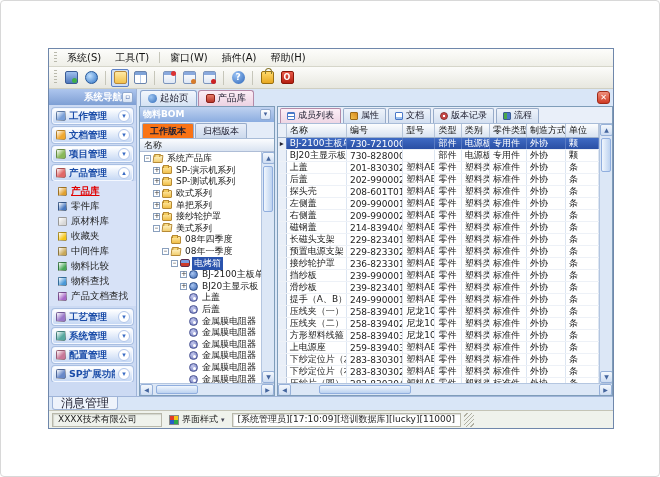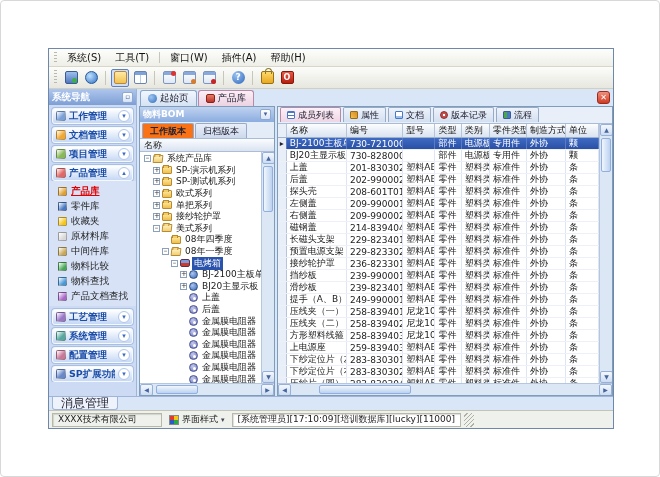--- a/index.html
+++ b/index.html
@@ -38,21 +38,21 @@
   .help-icon { background:radial-gradient(circle at 35% 30%, #9cc4f5, #2a64b8); border-radius:50%; color:#fff; font-size:9px; font-weight:bold; text-align:center; line-height:13px; }
   .lock-icon { background:linear-gradient(#ffd96a,#e8a821); border:1px solid #9a7010; border-radius:2px; }
   .lock-icon:before { content:""; position:absolute; left:3px; top:-4px; width:5px; height:5px; border:1.5px solid #8a7a30; border-bottom:none; border-radius:4px 4px 0 0; }
   .power-icon { background:linear-gradient(#e85a4a,#b51f10); border:1px solid #8a1608; border-radius:2px; color:#fff; font-size:8px; font-weight:bold; text-align:center; line-height:12px; }
 
   
   .main { flex:1; display:flex; overflow:hidden; }
 
   
   .sidebar { width:88px; flex:none; background:#ccdaf3; border-right:1px solid #9fb4d8; display:flex; flex-direction:column; overflow:hidden; }
-  .sidebar-title { height:16px; flex:none; background:linear-gradient(#aec6ee,#7e9fd4); color:#fff; font-weight:bold; font-size:9.5px; display:flex; align-items:center; justify-content:space-between; padding:0 3px; }
+  .sidebar-title { height:16px; flex:none; background:linear-gradient(#aec6ee,#7e9fd4); color:#fff; font-weight:bold; font-size:9.5px; display:flex; align-items:center; justify-content:flex-end; padding:0 3px; }
   .sb-close { width:11px; height:11px; background:linear-gradient(#fff,#d6e2f4); border:1px solid #8fa8cf; border-radius:2px; font-size:7px; line-height:9px; text-align:center; color:#4a6aa8; }
   .acc-header { height:16px; margin:3px 3px 0 3px; flex:none; background:linear-gradient(#ffffff,#c6d8f4); border:1px solid #f4f8ff; border-radius:3px; color:#1a4ca8; font-weight:bold; font-size:9.5px; display:flex; align-items:center; padding:0 2px 0 3px; gap:3px; box-shadow:0 0 0 1px #a9bfe2; }
   .acc-header .lbl { flex:1; white-space:nowrap; overflow:hidden; }
   .chev { width:12px; height:12px; flex:none; background:#fff; border:1px solid #b2c6ea; border-radius:50%; color:#3b6cc4; font-size:7px; line-height:10px; text-align:center; }
   .sec-icon { width:10px; height:10px; flex:none; border-radius:2px; border:1px solid rgba(0,0,0,.25); }
   .acc-body { background:#d7e2f7; padding:3px 0 2px 0; flex:none; }
   .acc-item { height:15px; display:flex; align-items:center; gap:4px; padding-left:9px; font-size:9.5px; color:#222; white-space:nowrap; overflow:hidden; }
   .item-icon { width:9px; height:9px; flex:none; border-radius:1px; border:1px solid rgba(0,0,0,.3); }
   .acc-item.selected .item-lbl { color:#e00000; text-decoration:underline; font-weight:bold; }
   .sidebar-fill { flex:1; }
@@ -98,21 +98,21 @@
   .vscroll { width:13px; flex:none; background:#dce7f6; border-left:1px solid #b4c6e0; display:flex; flex-direction:column; }
   .hscroll { height:12px; flex:none; background:#dce7f6; border-top:1px solid #b4c6e0; display:flex; }
   .sbtn { width:13px; height:12px; flex:none; background:linear-gradient(#f4f8fd,#cddcf2); border:1px solid #96b0d8; border-radius:2px; color:#44659e; font-size:6px; text-align:center; line-height:10px; }
   .vtrack { flex:1; position:relative; }
   .htrack { flex:1; position:relative; }
   .vthumb { position:absolute; left:1px; right:1px; background:linear-gradient(90deg,#f0f6fd,#bcd2f0); border:1px solid #90aede; border-radius:2px; }
   .hthumb { position:absolute; top:1px; bottom:1px; background:linear-gradient(#f0f6fd,#bcd2f0); border:1px solid #90aede; border-radius:2px; }
 
   
   .detail-panel { flex:1; min-width:0; margin-left:2px; background:#fff; border:1px solid #7f9db9; display:flex; flex-direction:column; overflow:hidden; }
-  .detail-tabs { height:17px; flex:none; background:#e9eff9; display:flex; align-items:flex-start; padding-left:2px; gap:2px; border-bottom:1px solid #a8bcd8; }
+  .detail-tabs { height:17px; flex:none; background:#e9eff9; display:flex; align-items:center; padding-left:2px; gap:2px; border-bottom:1px solid #a8bcd8; }
   .dtab { height:15px; padding:0 6px; display:flex; align-items:center; gap:3px; font-size:9px; border:1px solid #97abc9; border-bottom:none; border-radius:2px 2px 0 0; background:linear-gradient(#eef3fb,#d3dff0); color:#223; }
   .dtab.active { background:linear-gradient(#fdeff7,#eed6e4); border-color:#b48aa8; }
   .dtico { width:8px; height:8px; flex:none; border-radius:1px; }
   .list-icon { background:repeating-linear-gradient(#4a78c8 0 1px, #fff 1px 3px); border:1px solid #4a78c8; }
   .properties-icon { background:linear-gradient(45deg,#f2c24e,#d88a20); border:1px solid #9a6a18; }
   .document-icon { background:#fff; border:1px solid #4a78c8; box-shadow:inset 0 -2px 0 #9cc0ee; }
   .version-icon { background:radial-gradient(circle,#fff 30%, #c84a4a 32%); border:1px solid #8a2c2c; border-radius:50%; }
   .flow-icon { background:linear-gradient(90deg,#4aa84a 50%,#4a78c8 50%); border:1px solid #3a5c96; }
 
   .tablewrap { flex:1; display:flex; overflow:hidden; min-height:0; }
@@ -225,26 +225,26 @@
             <div class="acc-body">
               <div class="acc-item selected">
                 <span class="item-icon" style="background: linear-gradient(135deg, rgb(255, 255, 255) 0%, rgb(224, 160, 48) 70%);"></span>
                 <span class="item-lbl">产品库</span>
               </div>
               <div class="acc-item">
                 <span class="item-icon" style="background: linear-gradient(135deg, rgb(255, 255, 255) 0%, rgb(72, 120, 192) 70%);"></span>
                 <span class="item-lbl">零件库</span>
               </div>
               <div class="acc-item">
+                <span class="item-icon" style="background: linear-gradient(135deg, rgb(255, 255, 255) 0%, rgb(216, 216, 216) 70%);"></span>
+                <span class="item-lbl">原材料库</span>
+              </div>
+              <div class="acc-item">
                 <span class="item-icon" style="background: linear-gradient(135deg, rgb(255, 255, 255) 0%, rgb(245, 197, 24) 70%);"></span>
                 <span class="item-lbl">收藏夹</span>
-              </div>
-              <div class="acc-item">
-                <span class="item-icon" style="background: linear-gradient(135deg, rgb(255, 255, 255) 0%, rgb(216, 216, 216) 70%);"></span>
-                <span class="item-lbl">原材料库</span>
               </div>
               <div class="acc-item">
                 <span class="item-icon" style="background: linear-gradient(135deg, rgb(255, 255, 255) 0%, rgb(200, 168, 88) 70%);"></span>
                 <span class="item-lbl">中间件库</span>
               </div>
               <div class="acc-item">
                 <span class="item-icon" style="background: linear-gradient(135deg, rgb(255, 255, 255) 0%, rgb(72, 168, 88) 70%);"></span>
                 <span class="item-lbl">物料比较</span>
               </div>
               <div class="acc-item">

